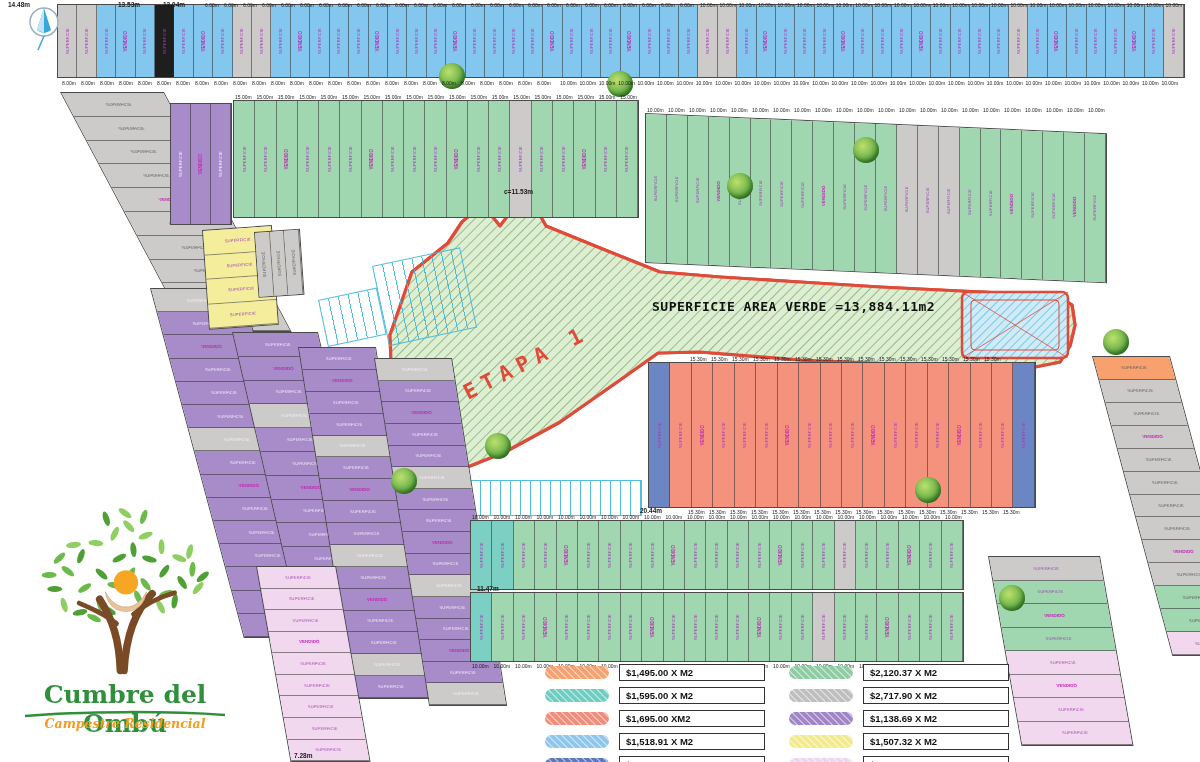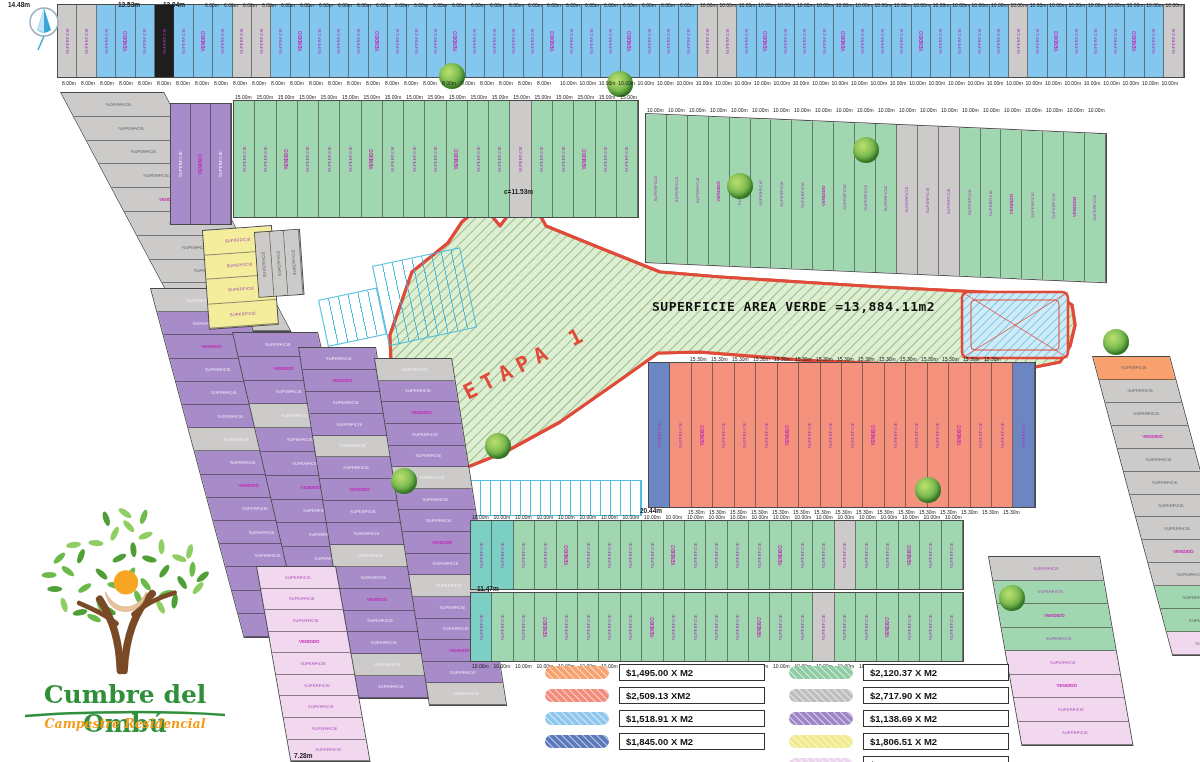--- a/index.html
+++ b/index.html
@@ -82,22 +82,26 @@
     <line x1="20" y1="32" x2="14" y2="46" stroke="#39A8D8" stroke-width="1.5"></line>
   </svg>
 
   <div class="legend" id="legend">
       <div class="legend-col">
         <div class="legend-row">
           <div class="swatch" style="background: repeating-linear-gradient(45deg, rgba(255, 255, 255, 0.45) 0px, rgba(255, 255, 255, 0.45) 1.5px, rgba(255, 255, 255, 0) 1.5px, rgba(255, 255, 255, 0) 5px), rgb(248, 161, 112);"></div>
           <div class="price-box">$1,495.00 X M2</div>
         </div>
         <div class="legend-row">
+          <div class="swatch" style="background: repeating-linear-gradient(45deg, rgba(255, 255, 255, 0.45) 0px, rgba(255, 255, 255, 0.45) 1.5px, rgba(255, 255, 255, 0) 1.5px, rgba(255, 255, 255, 0) 5px), rgb(111, 206, 193);"></div>
+          <div class="price-box">$1,595.00 X M2</div>
+        </div>
+        <div class="legend-row">
           <div class="swatch" style="background: repeating-linear-gradient(45deg, rgba(255, 255, 255, 0.45) 0px, rgba(255, 255, 255, 0.45) 1.5px, rgba(255, 255, 255, 0) 1.5px, rgba(255, 255, 255, 0) 5px), rgb(242, 141, 124);"></div>
-          <div class="price-box">$2,509.13 XM2</div>
+          <div class="price-box">$1,695.00 XM2</div>
         </div>
         <div class="legend-row">
           <div class="swatch" style="background: repeating-linear-gradient(45deg, rgba(255, 255, 255, 0.45) 0px, rgba(255, 255, 255, 0.45) 1.5px, rgba(255, 255, 255, 0) 1.5px, rgba(255, 255, 255, 0) 5px), rgb(143, 198, 236);"></div>
           <div class="price-box">$1,518.91 X M2</div>
         </div>
         <div class="legend-row">
           <div class="swatch" style="background: repeating-linear-gradient(45deg, rgba(255, 255, 255, 0.45) 0px, rgba(255, 255, 255, 0.45) 1.5px, rgba(255, 255, 255, 0) 1.5px, rgba(255, 255, 255, 0) 5px), rgb(92, 121, 188);"></div>
           <div class="price-box">$1,845.00 X M2</div>
         </div>
       </div>
@@ -109,21 +113,21 @@
         <div class="legend-row">
           <div class="swatch" style="background: repeating-linear-gradient(45deg, rgba(255, 255, 255, 0.45) 0px, rgba(255, 255, 255, 0.45) 1.5px, rgba(255, 255, 255, 0) 1.5px, rgba(255, 255, 255, 0) 5px), rgb(191, 191, 191);"></div>
           <div class="price-box">$2,717.90 X M2</div>
         </div>
         <div class="legend-row">
           <div class="swatch" style="background: repeating-linear-gradient(45deg, rgba(255, 255, 255, 0.45) 0px, rgba(255, 255, 255, 0.45) 1.5px, rgba(255, 255, 255, 0) 1.5px, rgba(255, 255, 255, 0) 5px), rgb(159, 134, 198);"></div>
           <div class="price-box">$1,138.69 X M2</div>
         </div>
         <div class="legend-row">
           <div class="swatch" style="background: repeating-linear-gradient(45deg, rgba(255, 255, 255, 0.45) 0px, rgba(255, 255, 255, 0.45) 1.5px, rgba(255, 255, 255, 0) 1.5px, rgba(255, 255, 255, 0) 5px), rgb(241, 235, 142);"></div>
-          <div class="price-box">$1,806.51 X M2</div>
+          <div class="price-box">$1,507.32 X M2</div>
         </div>
         <div class="legend-row">
           <div class="swatch" style="background: repeating-linear-gradient(45deg, rgba(255, 255, 255, 0.45) 0px, rgba(255, 255, 255, 0.45) 1.5px, rgba(255, 255, 255, 0) 1.5px, rgba(255, 255, 255, 0) 5px), rgb(235, 214, 238);"></div>
           <div class="price-box">$2,195.00 X M2</div>
         </div>
       </div>
     </div>
 
   <div class="logo">
     <svg class="logo-tree" width="210" height="178" viewBox="0 0 210 190">

